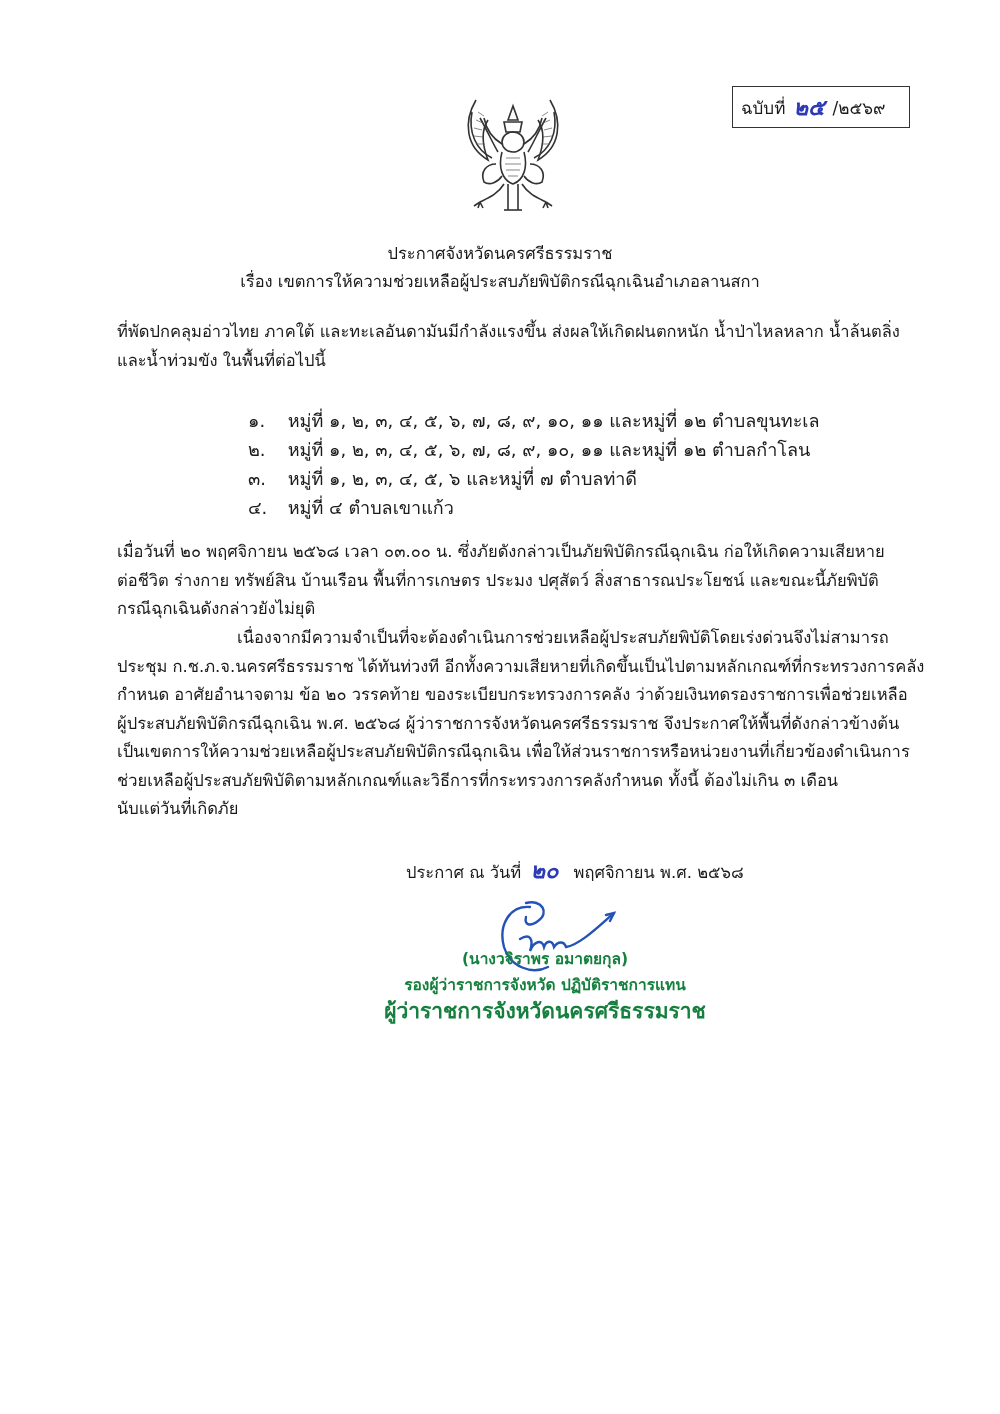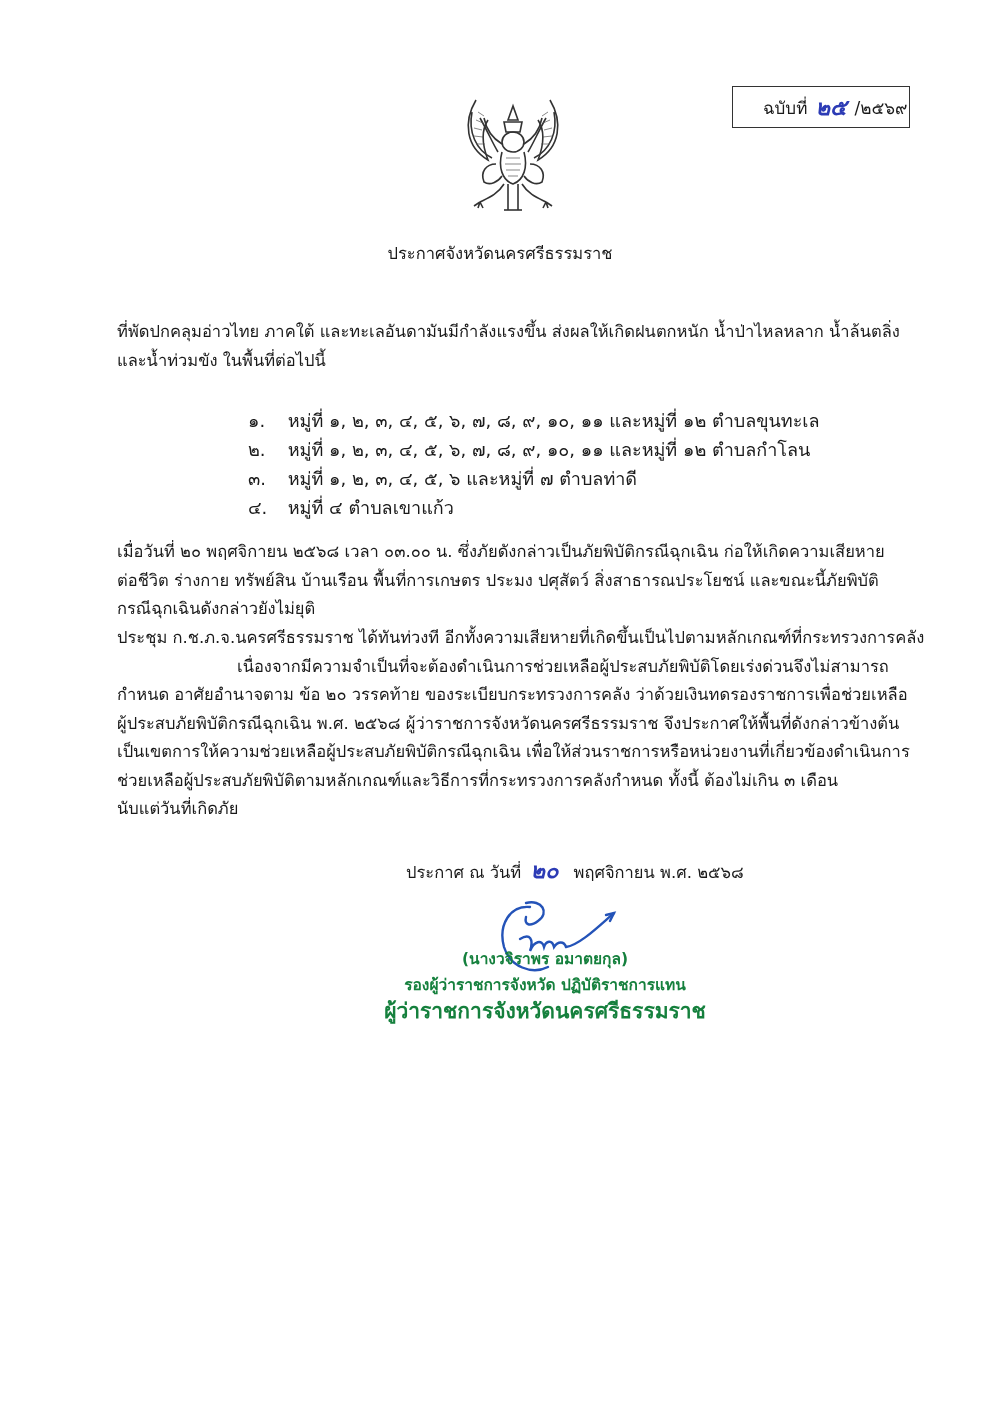--- a/index.html
+++ b/index.html
@@ -5,21 +5,21 @@
     html, body { margin: 0; padding: 0; background: #ffffff; }
     body {
       width: 1000px; height: 1414px; position: relative; overflow: hidden;
       font-family: "DejaVu Sans", "Liberation Sans", sans-serif;
       color: #1a1a1a;
     }
     .page { position: absolute; left: 0; top: 0; width: 1000px; height: 1414px; background: #fff; }
     .doc-number-box {
       position: absolute; left: 732px; top: 86px; width: 178px; height: 42px;
       border: 1.5px solid #333; box-sizing: border-box;
-      display: flex; align-items: center; padding-left: 30px;
+      display: flex; align-items: center; padding-left: 8px;
       font-size: 17px; gap: 8px;
     }
     .doc-number-box .handwritten { color: #2c3bb5; font-size: 22px; font-weight: bold; font-style: italic; }
     .emblem { position: absolute; left: 458px; top: 92px; width: 110px; height: 125px; }
     .center { position: absolute; left: 0; width: 1000px; text-align: center; font-size: 16.5px; }
     .title { top: 240px; }
     .subject { top: 268px; }
     .para {
       position: absolute; left: 117px; width: 797px; font-size: 16.5px; line-height: 28.5px;
       text-align: justify; text-align-last: left;
@@ -80,20 +80,21 @@
       <path d="M46 118 L64 118"></path>
     </g>
     <g stroke="#555" stroke-width="0.7">
       <path d="M20 20 l6 4 M18 28 l7 3 M16 36 l8 2 M16 44 l9 1 M18 52 l9 0"></path>
       <path d="M90 20 l-6 4 M92 28 l-7 3 M94 36 l-8 2 M94 44 l-9 1 M92 52 l-9 0"></path>
       <path d="M48 66 h14 M47 72 h16 M48 78 h14 M50 84 h10"></path>
     </g>
   </svg>
 
   <div class="center title">ประกาศจังหวัดนครศรีธรรมราช</div>
+  <div class="center subject">เรื่อง เขตการให้ความช่วยเหลือผู้ประสบภัยพิบัติกรณีฉุกเฉินอำเภอลานสกา</div>
 
   <div class="para p1">
     <span class="line">ที่พัดปกคลุมอ่าวไทย ภาคใต้ และทะเลอันดามันมีกำลังแรงขึ้น ส่งผลให้เกิดฝนตกหนัก น้ำป่าไหลหลาก น้ำล้นตลิ่ง</span>
     <span class="line">และน้ำท่วมขัง ในพื้นที่ต่อไปนี้</span>
   </div>
 
   <div class="list">
     <div class="item">
       <span class="num">๑.</span>
       <span>หมู่ที่ ๑, ๒, ๓, ๔, ๕, ๖, ๗, ๘, ๙, ๑๐, ๑๑ และหมู่ที่ ๑๒ ตำบลขุนทะเล</span>
@@ -112,22 +113,22 @@
     </div>
   </div>
 
   <div class="para p2">
     <span class="line">เมื่อวันที่ ๒๐ พฤศจิกายน ๒๕๖๘ เวลา ๐๓.๐๐ น. ซึ่งภัยดังกล่าวเป็นภัยพิบัติกรณีฉุกเฉิน ก่อให้เกิดความเสียหาย</span>
     <span class="line">ต่อชีวิต ร่างกาย ทรัพย์สิน บ้านเรือน พื้นที่การเกษตร ประมง ปศุสัตว์ สิ่งสาธารณประโยชน์ และขณะนี้ภัยพิบัติ</span>
     <span class="line">กรณีฉุกเฉินดังกล่าวยังไม่ยุติ</span>
   </div>
 
   <div class="para p3">
+    <span class="line indent">เนื่องจากมีความจำเป็นที่จะต้องดำเนินการช่วยเหลือผู้ประสบภัยพิบัติโดยเร่งด่วนจึงไม่สามารถ</span>
     <span class="line">ประชุม ก.ช.ภ.จ.นครศรีธรรมราช ได้ทันท่วงที อีกทั้งความเสียหายที่เกิดขึ้นเป็นไปตามหลักเกณฑ์ที่กระทรวงการคลัง</span>
-    <span class="line indent">เนื่องจากมีความจำเป็นที่จะต้องดำเนินการช่วยเหลือผู้ประสบภัยพิบัติโดยเร่งด่วนจึงไม่สามารถ</span>
     <span class="line">กำหนด อาศัยอำนาจตาม ข้อ ๒๐ วรรคท้าย ของระเบียบกระทรวงการคลัง ว่าด้วยเงินทดรองราชการเพื่อช่วยเหลือ</span>
     <span class="line">ผู้ประสบภัยพิบัติกรณีฉุกเฉิน พ.ศ. ๒๕๖๘ ผู้ว่าราชการจังหวัดนครศรีธรรมราช จึงประกาศให้พื้นที่ดังกล่าวข้างต้น</span>
     <span class="line">เป็นเขตการให้ความช่วยเหลือผู้ประสบภัยพิบัติกรณีฉุกเฉิน เพื่อให้ส่วนราชการหรือหน่วยงานที่เกี่ยวข้องดำเนินการ</span>
     <span class="line">ช่วยเหลือผู้ประสบภัยพิบัติตามหลักเกณฑ์และวิธีการที่กระทรวงการคลังกำหนด ทั้งนี้ ต้องไม่เกิน ๓ เดือน</span>
     <span class="line">นับแต่วันที่เกิดภัย</span>
   </div>
 
   <div class="dateline">
     <span>ประกาศ ณ วันที่</span>
     <span class="handwritten">๒๐</span>

